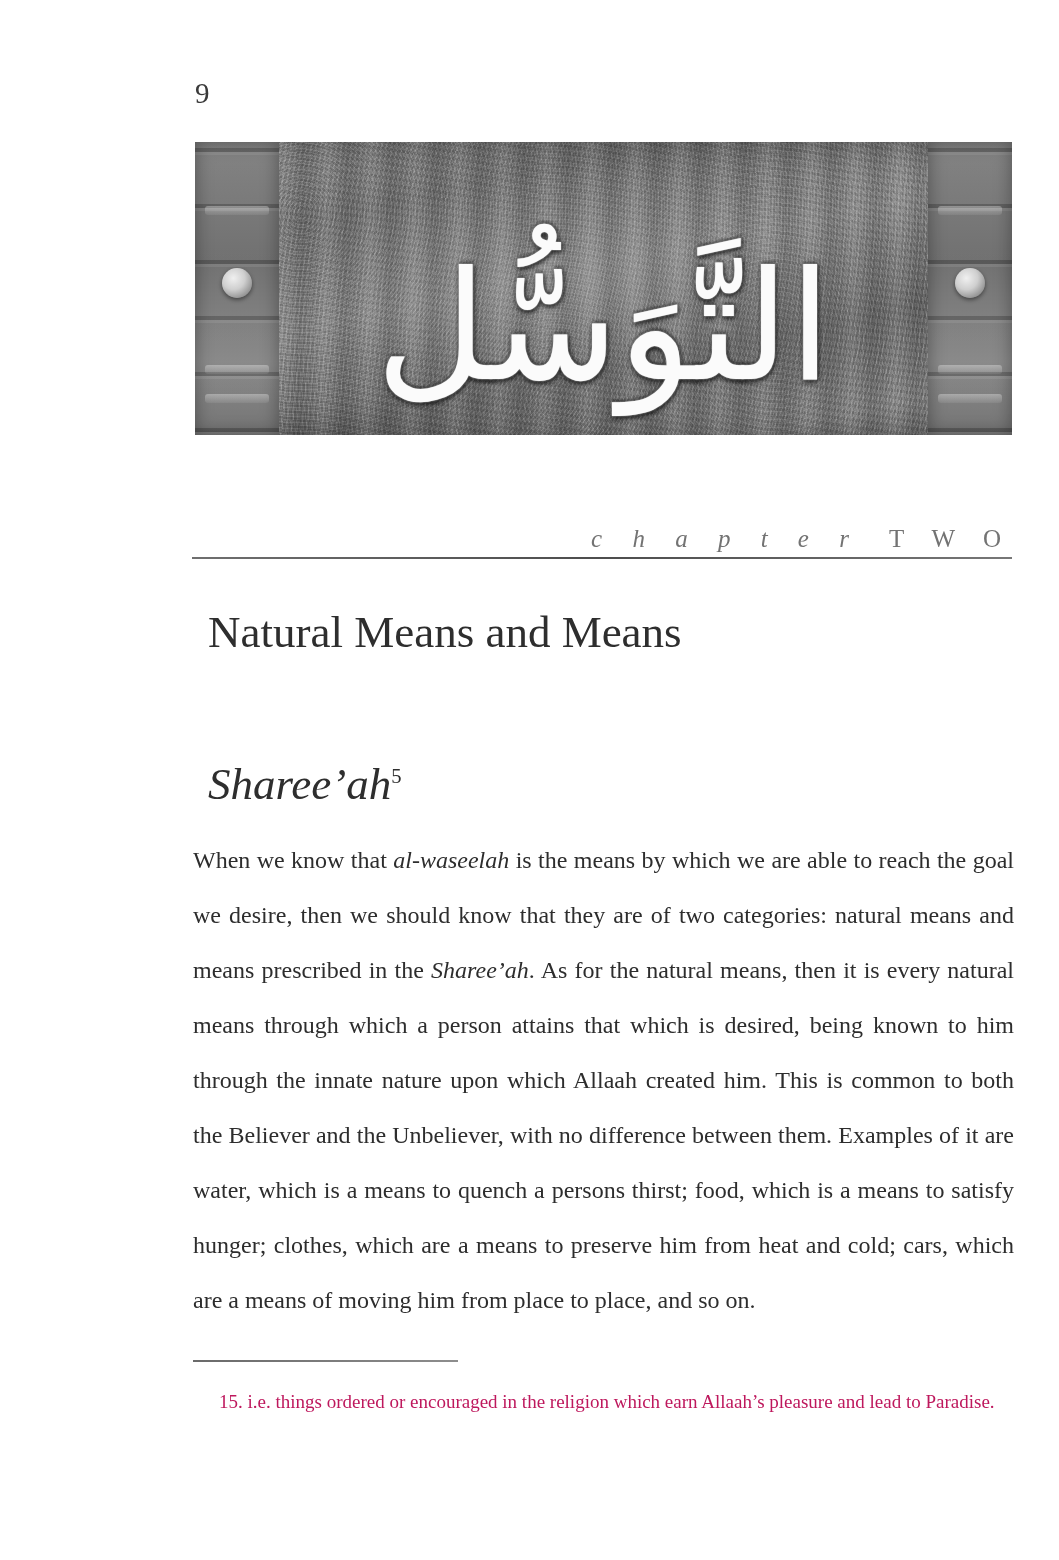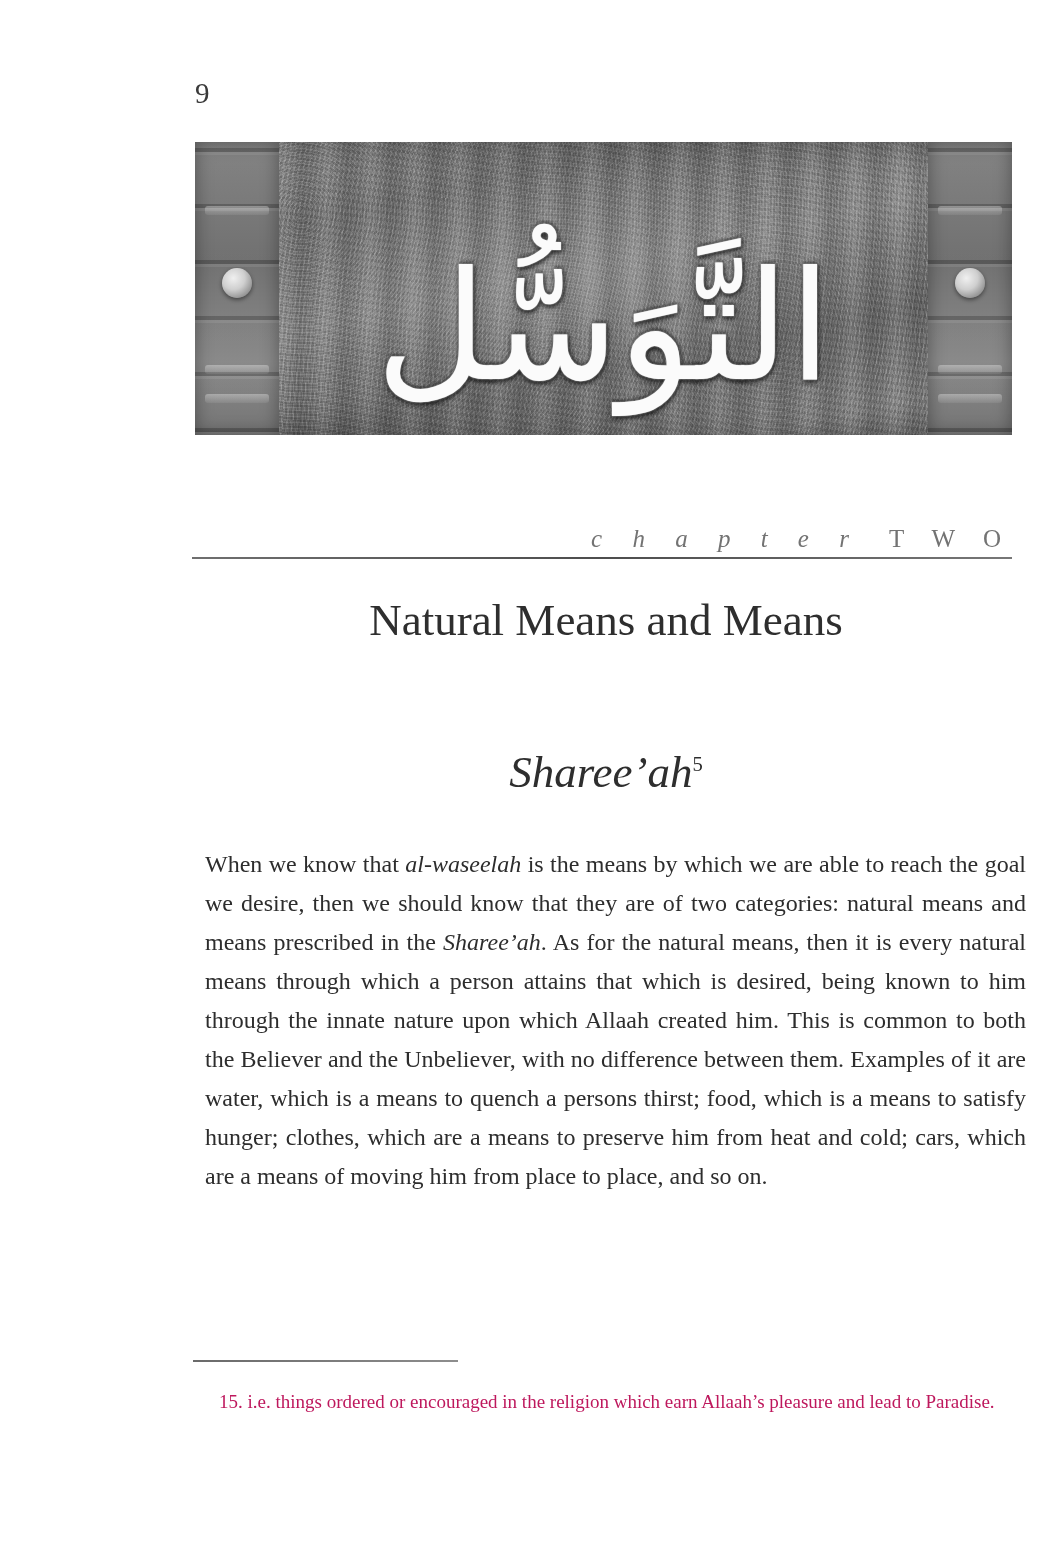--- a/index.html
+++ b/index.html
@@ -165,49 +165,49 @@
     height: 2px;
     background: linear-gradient(90deg, #6f6f6f, #4d4d4d 50%, #777777);
   }
 
   
   .chapter-title {
     position: absolute;
     left: 192px;
     top: 580px;
     width: 820px;
-    text-align: center;
+    text-align: left;
     font-size: 45px;
     line-height: 72px;
     color: #2e2e2e;
     font-weight: normal;
-    margin: 4px;
+    margin: 16px;
   }
   .chapter-title .term {
     font-style: italic;
   }
   .chapter-title .fn-marker {
     font-size: 0.46em;
     vertical-align: super;
     font-style: normal;
     letter-spacing: 0;
   }
 
   
   .body-text {
     position: absolute;
     left: 193px;
     top: 833px;
     width: 821px;
     font-size: 24px;
-    line-height: 39px;
+    line-height: 55px;
     text-align: justify;
     text-justify: inter-word;
     color: #2d2d2d;
-    margin: 12px;
+    margin: 0;
   }
   .body-text .term { font-style: italic; }
 
   
   .footnote-rule {
     position: absolute;
     left: 193px;
     top: 1360px;
     width: 265px;
     height: 2px;

